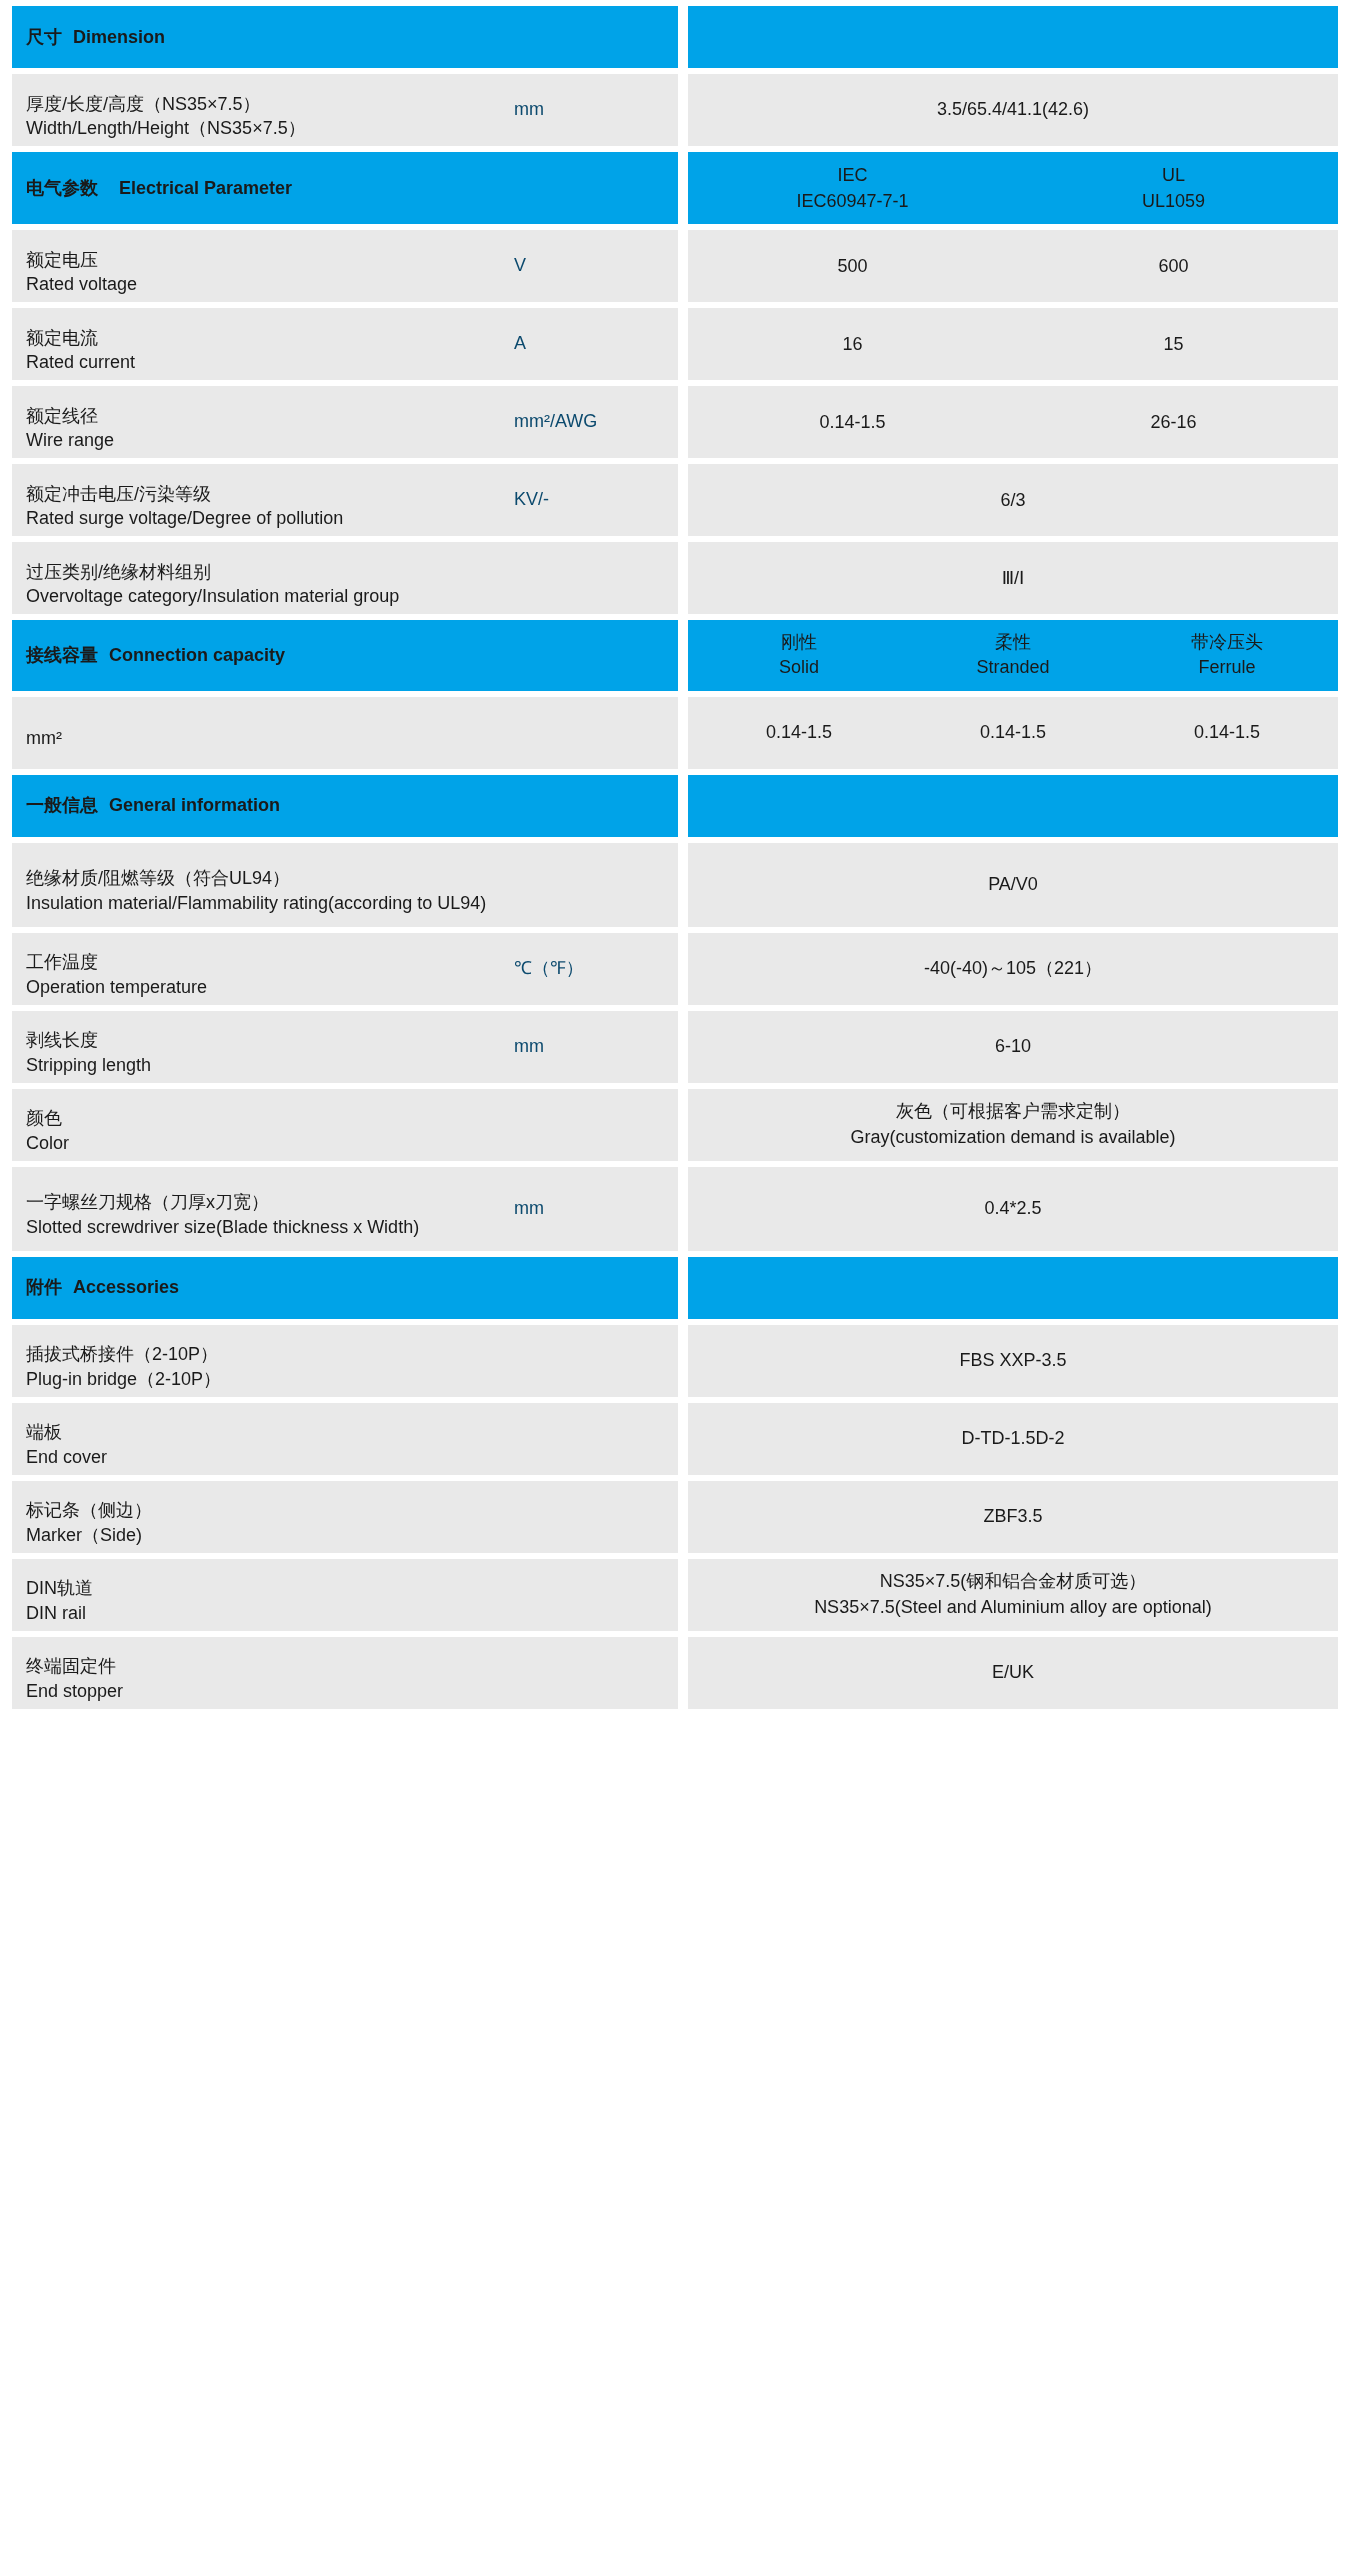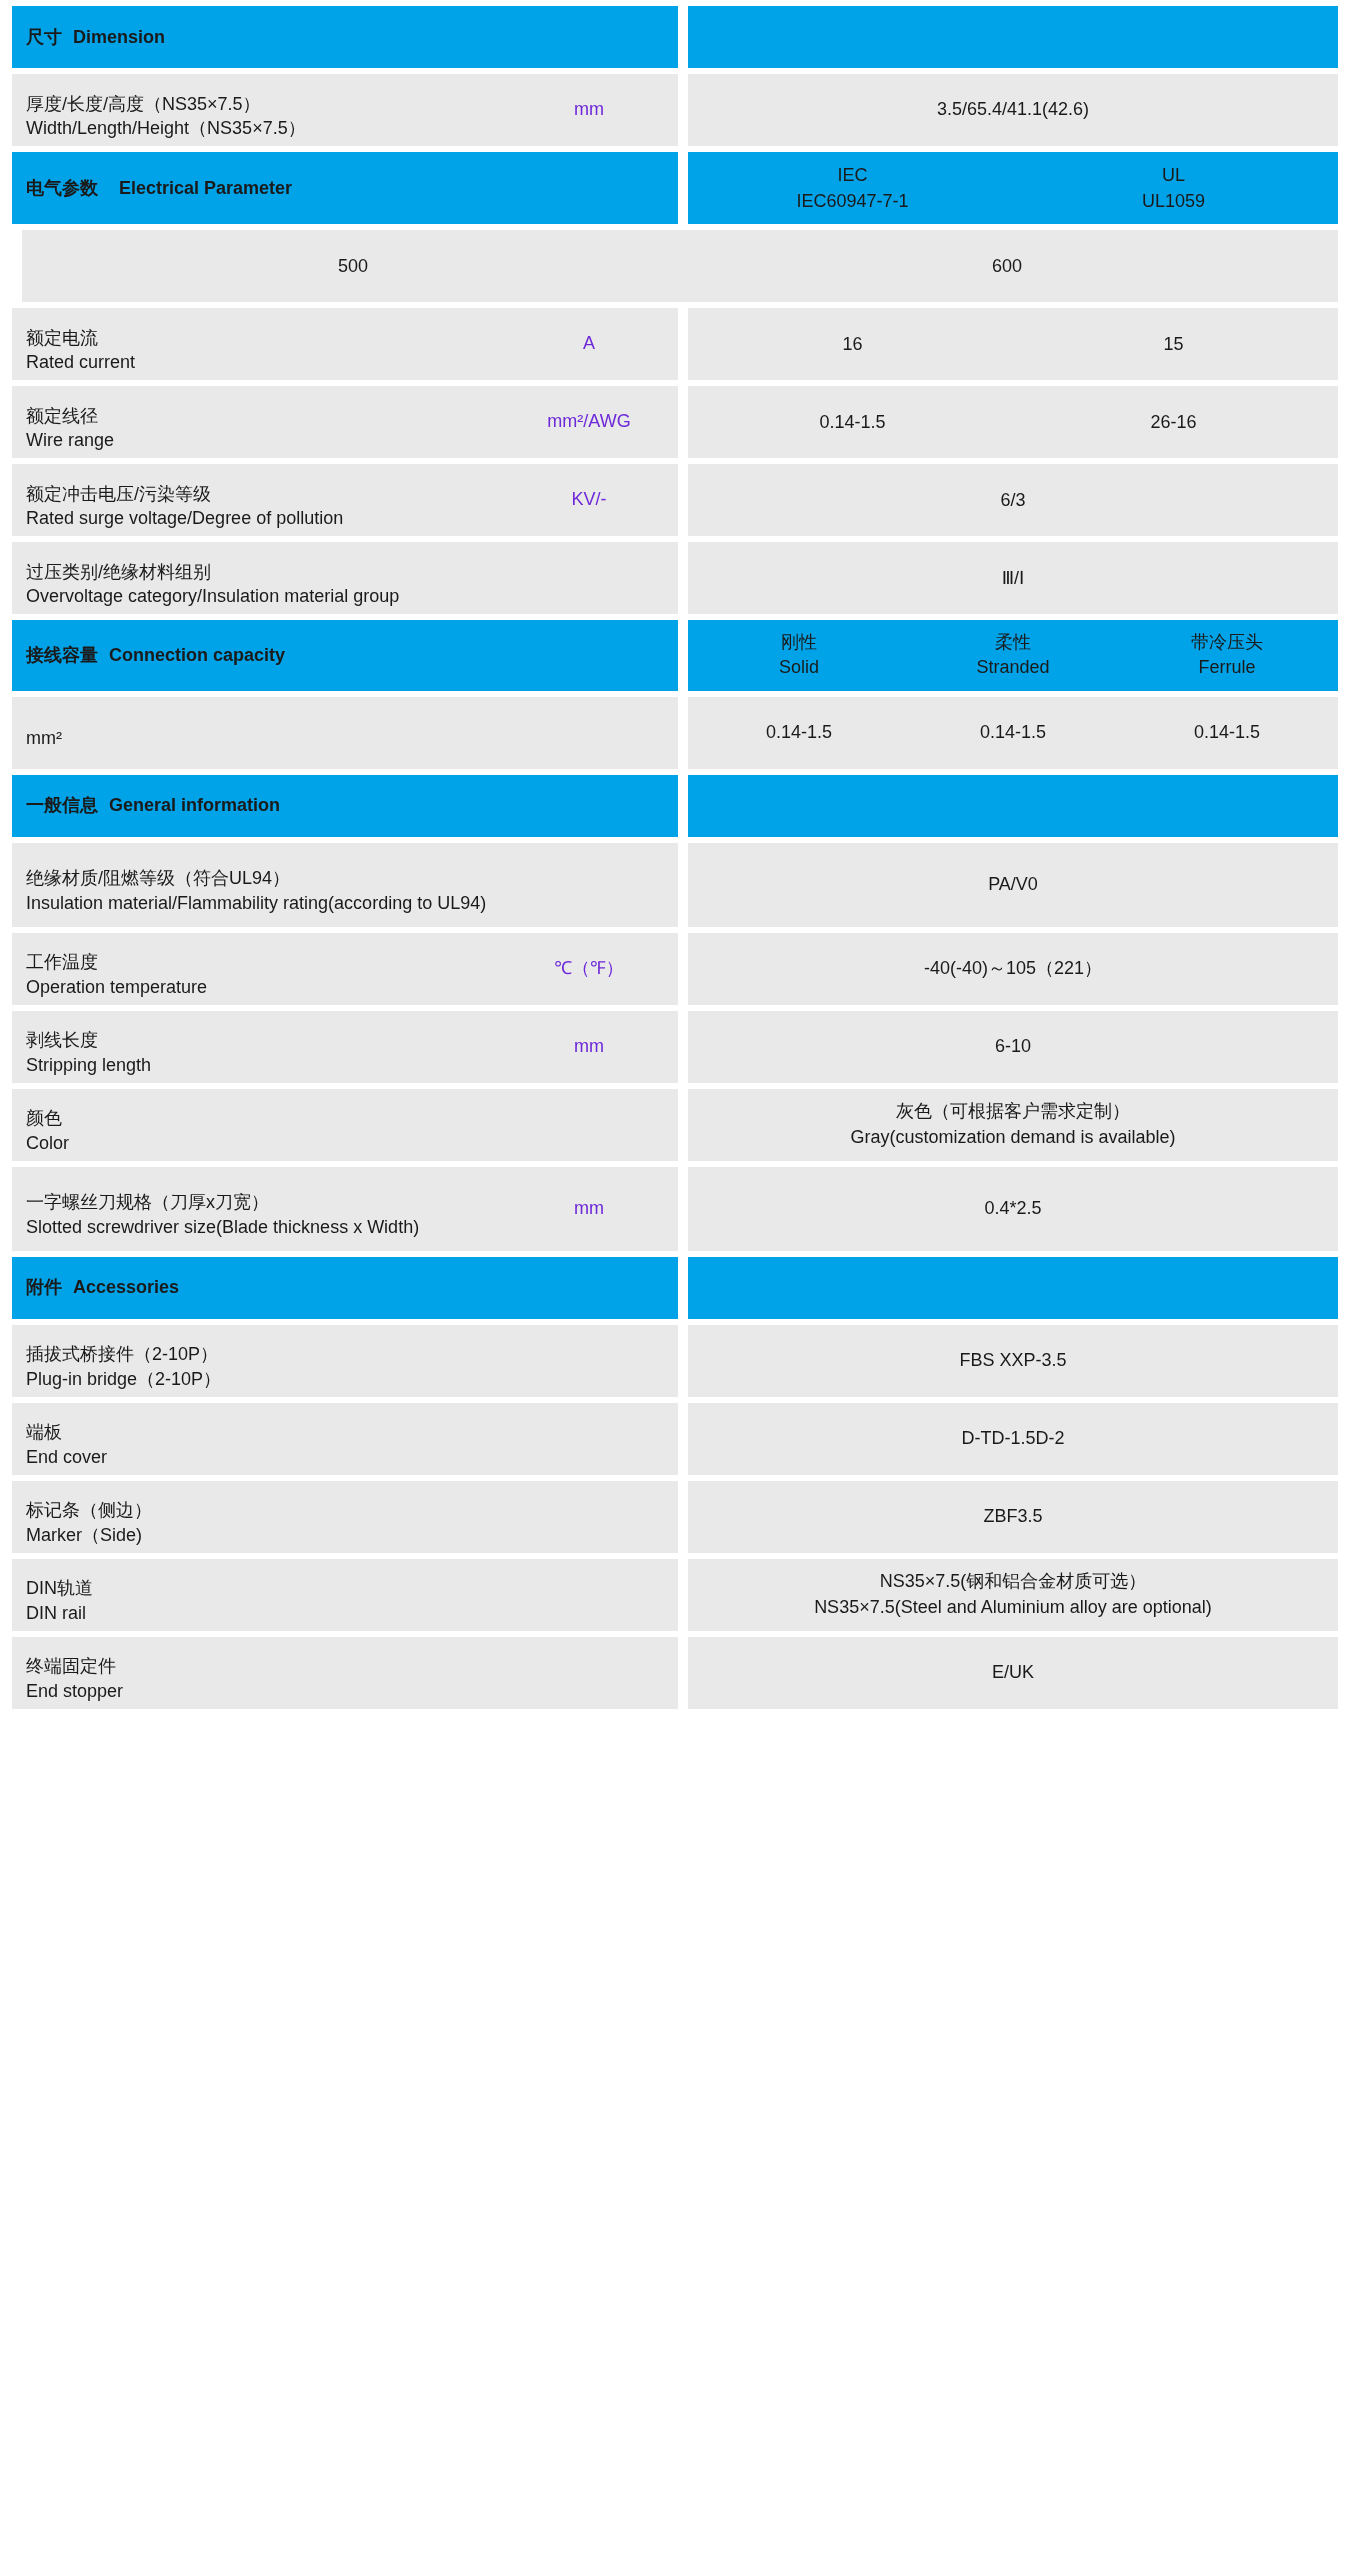--- a/index.html
+++ b/index.html
@@ -56,24 +56,24 @@
     flex: 1;
     font-size: 18px;
     line-height: 1.35;
     color: #1a1a1a;
   }
   .label-cn { display: block; margin-top: 12px; }
   .label-en { display: block; }
   .unit {
     width: 150px;
     flex: 0 0 150px;
-    text-align: center;
+    text-align: left;
     font-size: 18px;
     line-height: 1.3;
-    color: #6d28d9;
+    color: #0c4a6e;
   }
   .val-single {
     font-size: 18px;
     line-height: 1.4;
     color: #1a1a1a;
     width: 100%;
     text-align: center;
   }
   .val-cols {
     display: flex;
@@ -139,20 +139,27 @@
         </div>
         <div class="c">
           <span class="t">UL</span>
           <span class="t">UL1059</span>
         </div>
       </div>
     </div>
   </div>
 
   <div class="row">
+    <div class="left tall">
+      <span class="label-block">
+        <span class="label-cn">额定电压</span>
+        <span class="label-en">Rated voltage</span>
+      </span>
+      <span class="unit">V</span>
+    </div>
     <div class="right tall">
       <div class="val-cols">
         <div class="c">500</div>
         <div class="c">600</div>
       </div>
     </div>
   </div>
 
   <div class="row">
     <div class="left tall">

